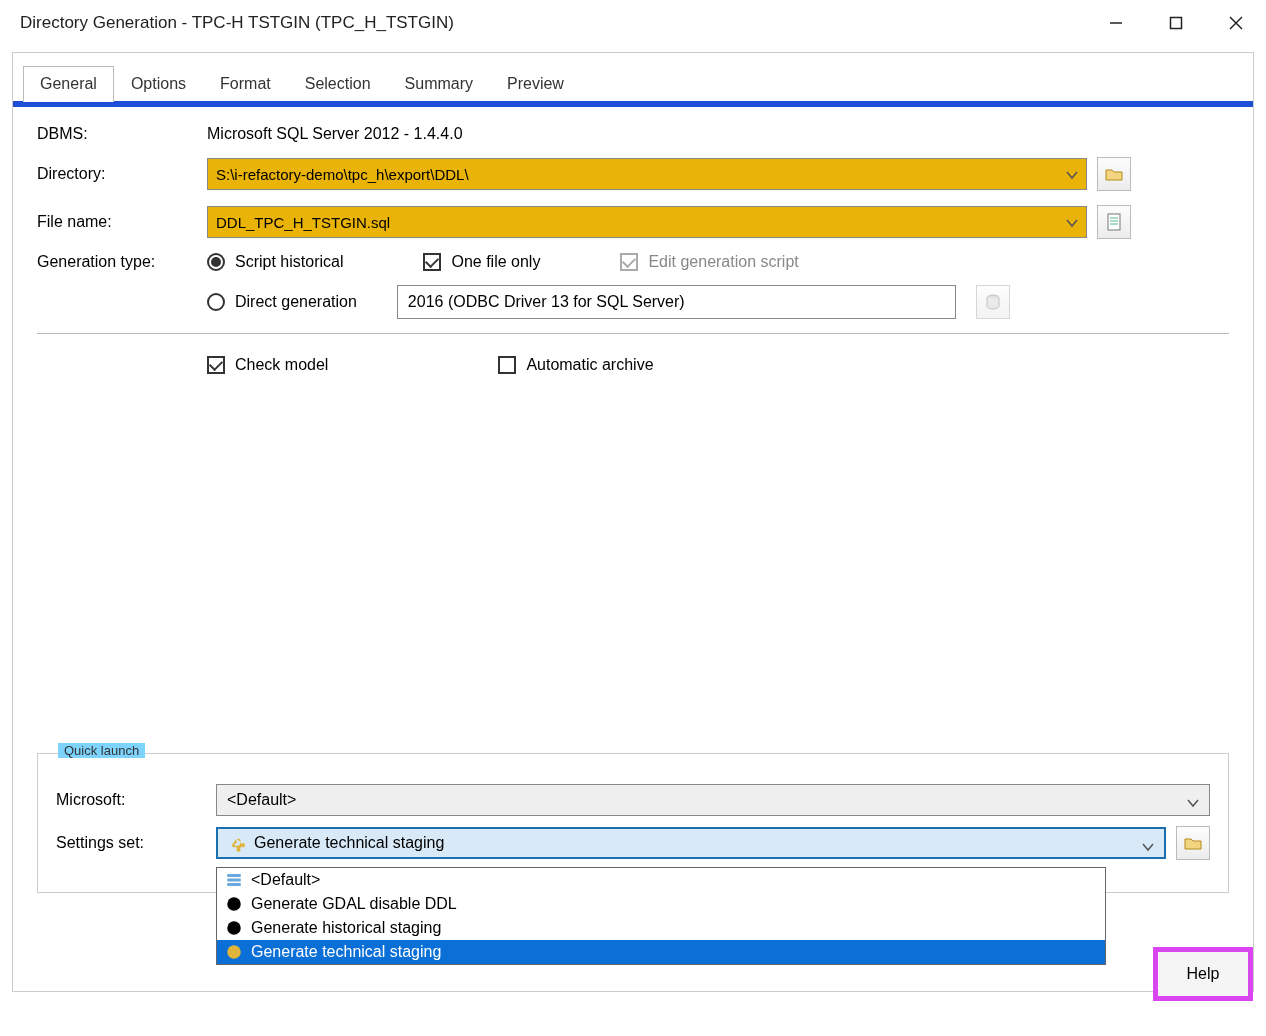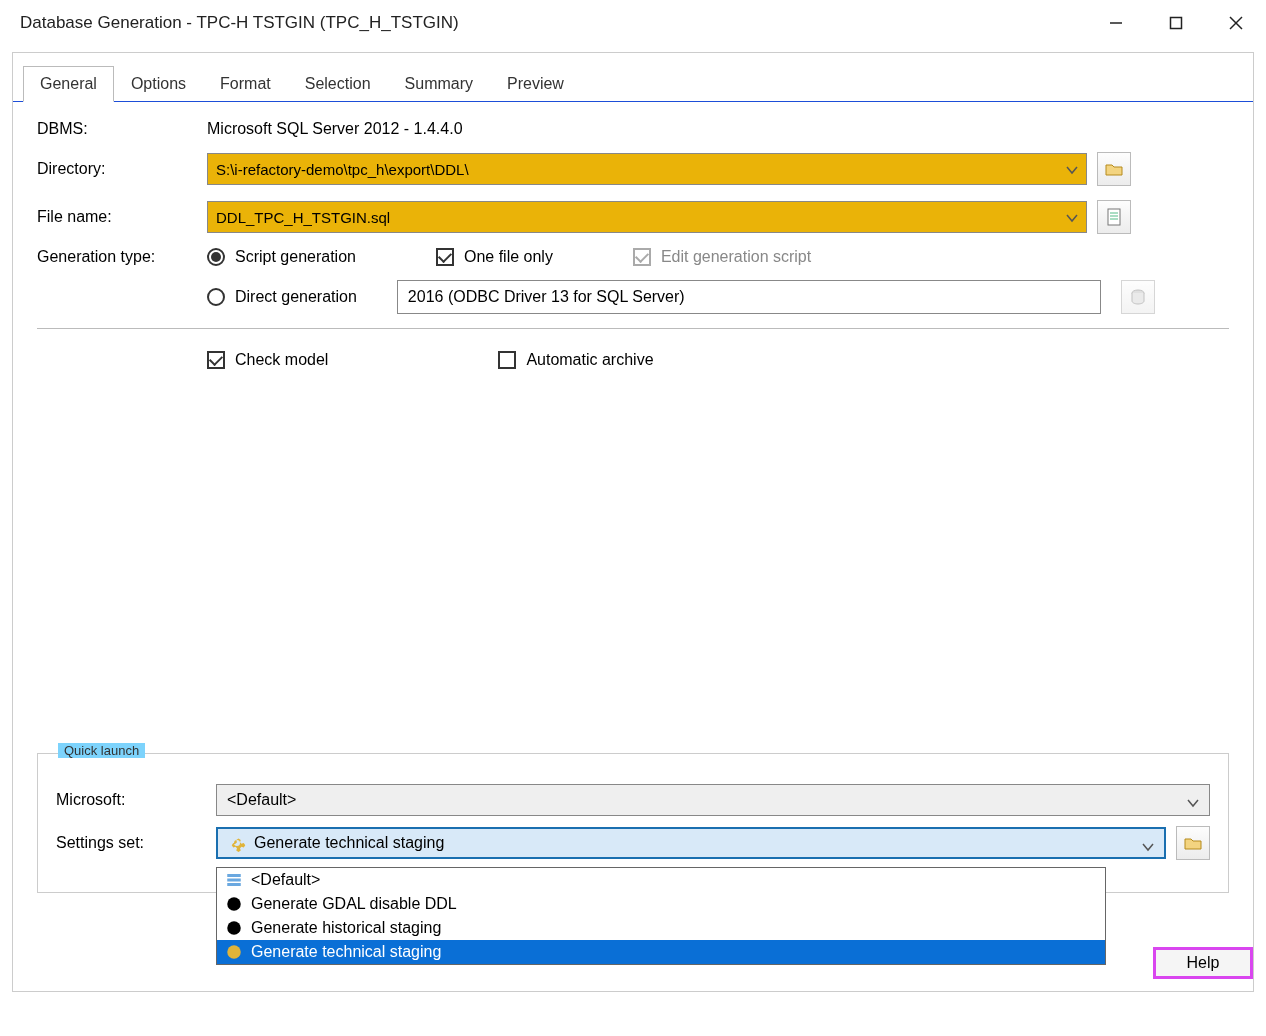--- a/index.html
+++ b/index.html
@@ -36,21 +36,21 @@
   .winbtn svg { stroke: #222; }
   .dialog-body {
     border: 1px solid #ccc;
     margin: 6px 12px 0 12px;
     padding: 0;
     height: 940px;
     position: relative;
   }
   .tabstrip {
     display: flex;
-    border-bottom: 1px solid #1d4ed8;
+    border-bottom: 6px solid #1d4ed8;
     padding: 12px 10px 0 10px;
     gap: 0;
     text-align: right;
   }
   .tab {
     padding: 8px 16px;
     border: 1px solid transparent;
     border-bottom: none;
     color: #333;
     font-size: 16px;
@@ -117,21 +117,21 @@
   }
   .check.checked .cbox::after {
     content:""; width:10px;height:6px;border-left:2px solid #333;border-bottom:2px solid #333;
     transform: rotate(-45deg); margin-top:-3px;
   }
   .check.disabled .cbox { border-color:#aaa; }
   .check.disabled.checked .cbox::after { border-color:#aaa; }
   .check.disabled .lbl { color:#888; }
   .gen-row { display:flex; align-items:center; padding-left:170px; gap:40px; margin-bottom:10px;}
   .odbc-box {
-    width: 704px; height:34px; border:1px solid #888; display:flex;align-items:center;padding:0 10px;font-size:16px;
+    width: 559px; height:34px; border:1px solid #888; display:flex;align-items:center;padding:0 10px;font-size:16px;
   }
   .hr { border:none;border-top:1px solid #bbb; margin:14px 0 22px 0;}
   .quick-launch {
     position:absolute;
     left:24px; right:24px; top: 700px;
     border:1px solid #ccc;
     padding: 20px 18px 32px 18px;
   }
   .ql-legend {
     position:absolute;
@@ -165,37 +165,37 @@
   .dd-item {
     display:flex;align-items:center;gap:8px;
     padding:3px 8px;
     font-size:16px;
   }
   .dd-item.sel { background:#0a6fd6; color:#fff; }
   .help-btn {
     position:absolute;
     right:0px;
     top: 894px;
-    width:100px;height:32px;
-    border:3px solid #d946ef;
+    width:100px;height:54px;
+    border:5px solid #d946ef;
     background:#f5f5f5;
     display:flex;align-items:center;justify-content:center;
     font-size:16px;
     z-index:5;
   }
   svg.chev-icon { width:12px;height:12px; }
   .gear-svg { width:18px;height:18px; }
   .gear-svg.yellow path{ fill:#e0b43a;}
   .ql-combo .gear-svg { margin-right:8px;}
 </style>
 </head>
 <body>
 
 <div class="titlebar">
-  <div class="title">Database Generation - TPC-H TSTGIN (TPC_H_TSTGIN)</div>
+  <div class="title">Directory Generation - TPC-H TSTGIN (TPC_H_TSTGIN)</div>
   <div class="winbtns">
     <div class="winbtn">
       <svg width="14" height="14">
           <line x1="1" y1="7" x2="13" y2="7" stroke-width="1.5"></line>
         </svg>
     </div>
     <div class="winbtn">
       <svg width="14" height="14">
           <rect x="1.5" y="1.5" width="11" height="11" fill="none" stroke-width="1.5"></rect>
         </svg>
@@ -262,21 +262,21 @@
             <line x1="4" y1="11" x2="12" y2="11" stroke="#5b8"></line>
           </svg>
       </div>
     </div>
 
     <div class="row">
       <div class="label">Generation type:</div>
       <div style="display:flex;gap:80px;align-items:center;flex:1">
         <div class="radio selected">
           <span class="rbox"></span>
-          <span class="lbl">Script generation</span>
+          <span class="lbl">Script historical</span>
         </div>
         <div class="check checked">
           <span class="cbox"></span>
           <span class="lbl">One file only</span>
         </div>
         <div class="check checked disabled">
           <span class="cbox"></span>
           <span class="lbl">Edit generation script</span>
         </div>
       </div>

